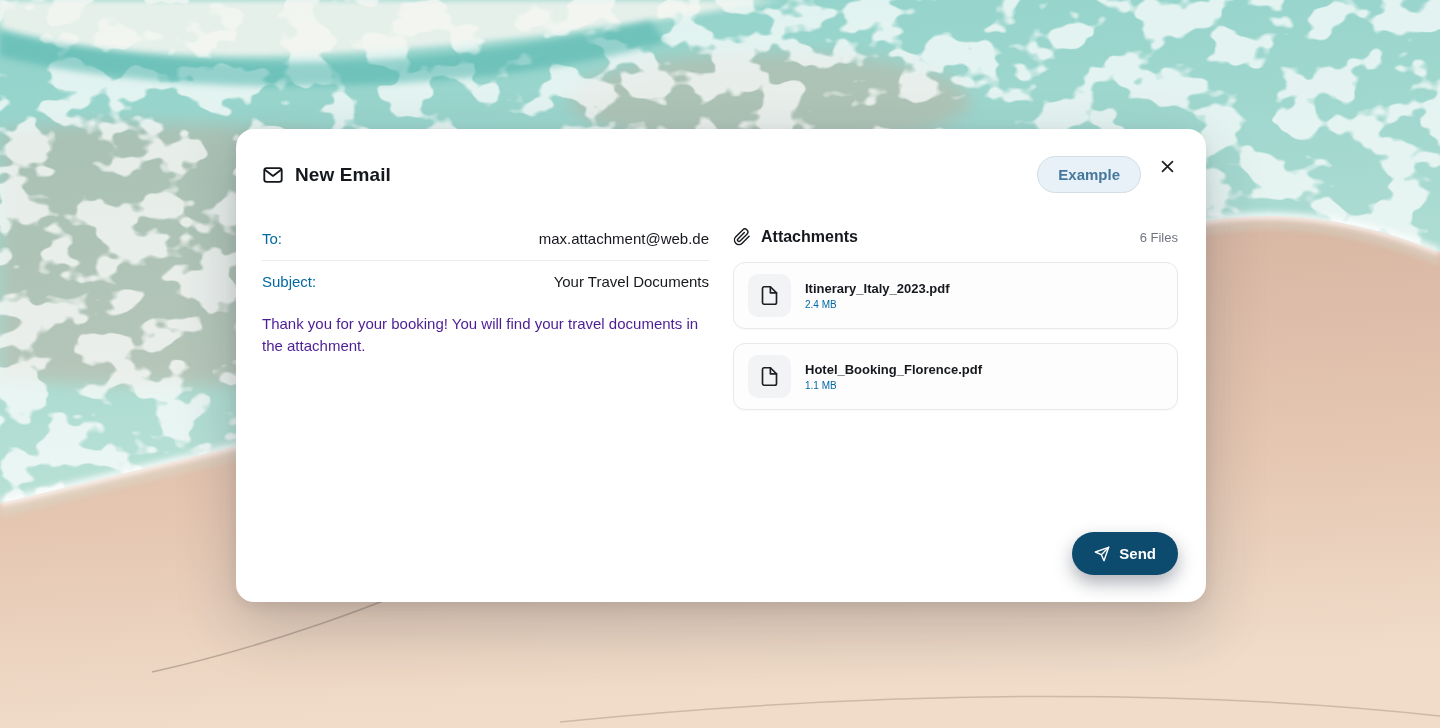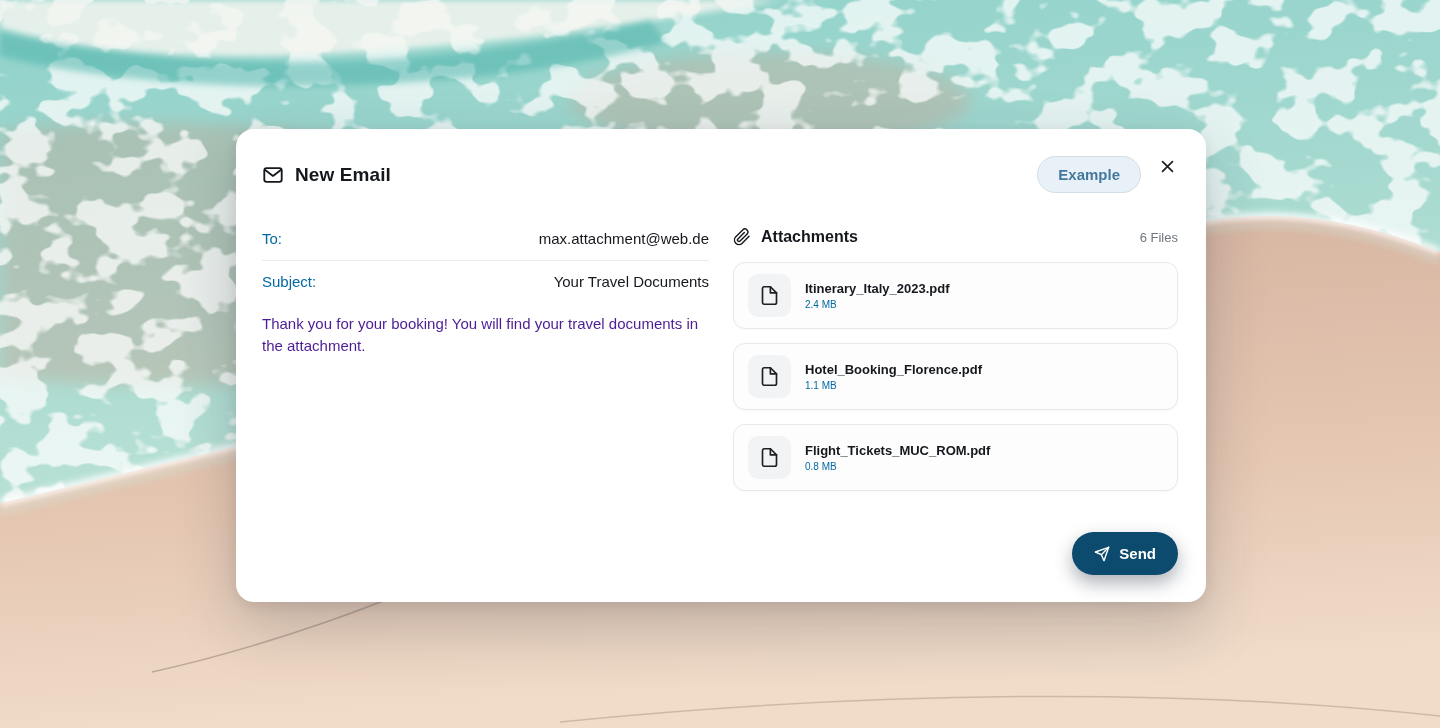--- a/index.html
+++ b/index.html
@@ -205,32 +205,20 @@
                 <path d="M13 2H6a2 2 0 0 0-2 2v16a2 2 0 0 0 2 2h12a2 2 0 0 0 2-2V9z"></path>
                   <path d="M13 2v7h7"></path>
               </svg>
             </span>
             <span class="att-meta">
               <span class="att-name">Hotel_Booking_Florence.pdf</span>
               <span class="att-size">1.1 MB</span>
             </span>
           </div>
 
-          <div class="att-card">
-            <span class="file-chip">
-              <svg width="21" height="21" viewBox="0 0 24 24" fill="none" stroke="#1c1f24" stroke-width="1.9" stroke-linecap="round" stroke-linejoin="round">
-                <path d="M13 2H6a2 2 0 0 0-2 2v16a2 2 0 0 0 2 2h12a2 2 0 0 0 2-2V9z"></path>
-                  <path d="M13 2v7h7"></path>
-              </svg>
-            </span>
-            <span class="att-meta">
-              <span class="att-name">Flight_Tickets_MUC_ROM.pdf</span>
-              <span class="att-size">0.8 MB</span>
-            </span>
-          </div>
 
         </div>
       </div>
     </div>
 
     <div class="dlg-footer">
       <button class="send-btn">
         <span style="display:flex">
           <svg width="16" height="16" viewBox="0 0 24 24" fill="none" stroke="#ffffff" stroke-width="2.1" stroke-linecap="round" stroke-linejoin="round">
             <path d="M22 2 11 13"></path>

